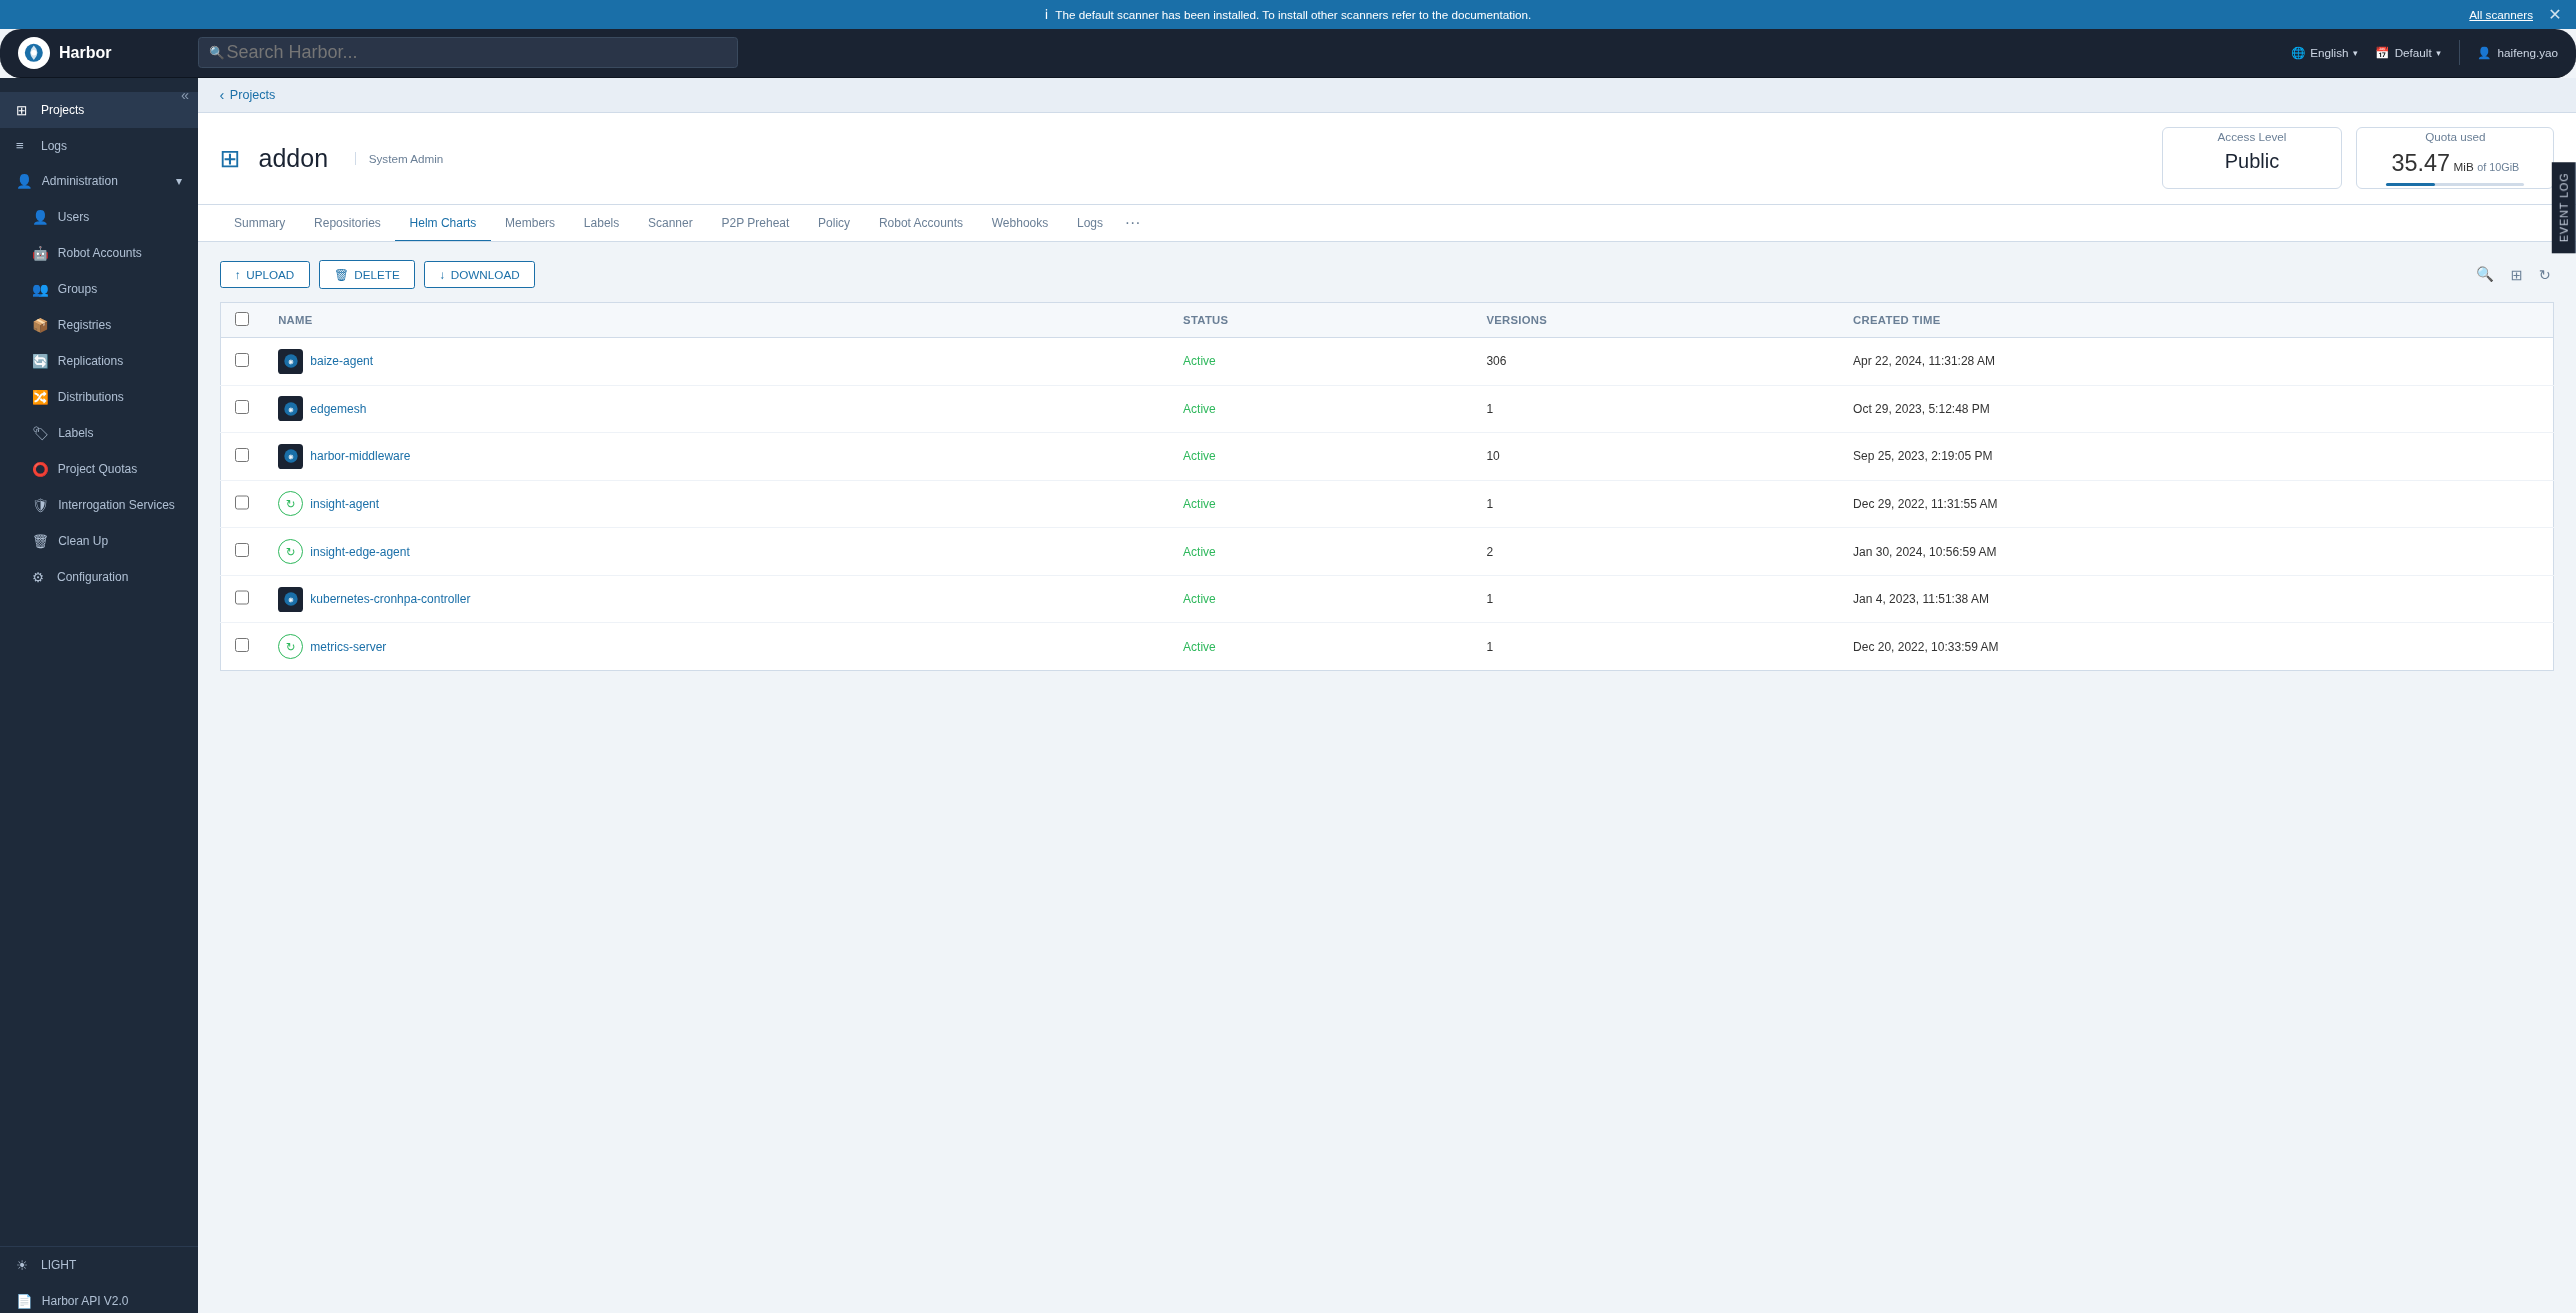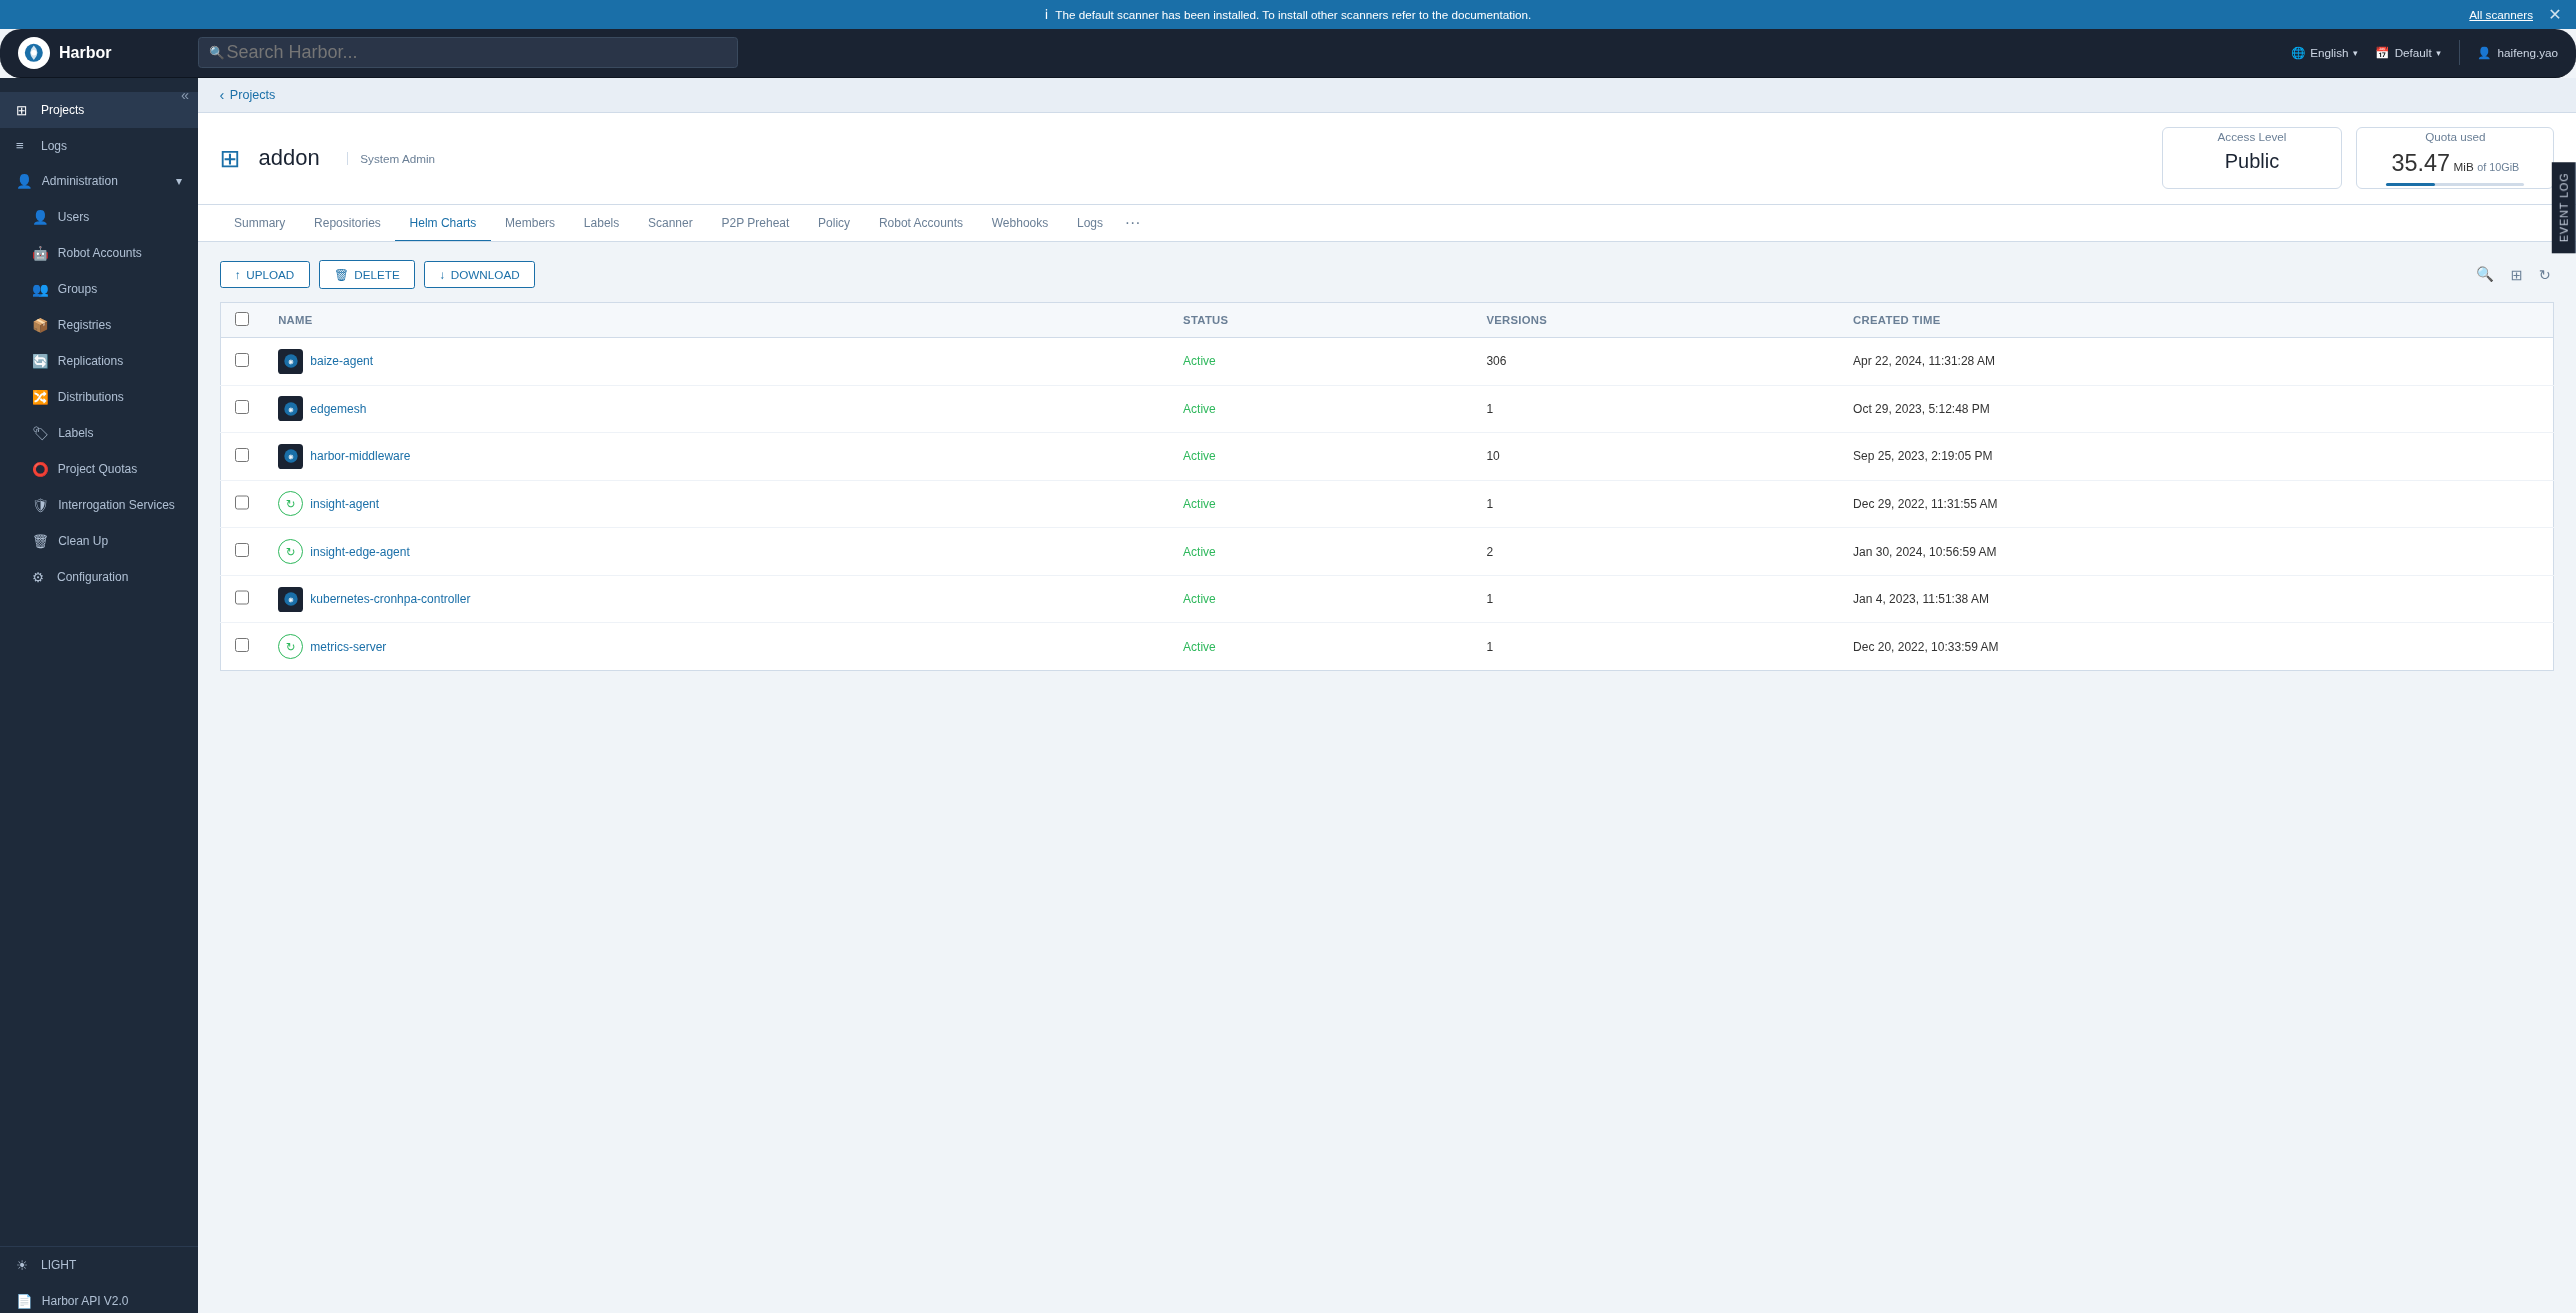--- a/index.html
+++ b/index.html
@@ -182,21 +182,21 @@
       padding: 14.4px 21.6px;
       display: flex;
       align-items: center;
       gap: 18px;
       border-bottom: 0.9px solid #d0dbe8;
     }
     .project-icon {
       color: #1a6fa8;
       font-size: 25px;
     }
-    .project-name { font-size: 22px; font-weight: 400; color: #1a2332; }
+    .project-name { font-size: 25px; font-weight: 400; color: #1a2332; }
     .project-role {
       color: #6a7f96;
       font-size: 11.7px;
       margin-left: 9px;
       border-left: 0.9px solid #d0dbe8;
       padding-left: 12.6px;
     }
 
     .project-header-right {
       margin-left: auto;

